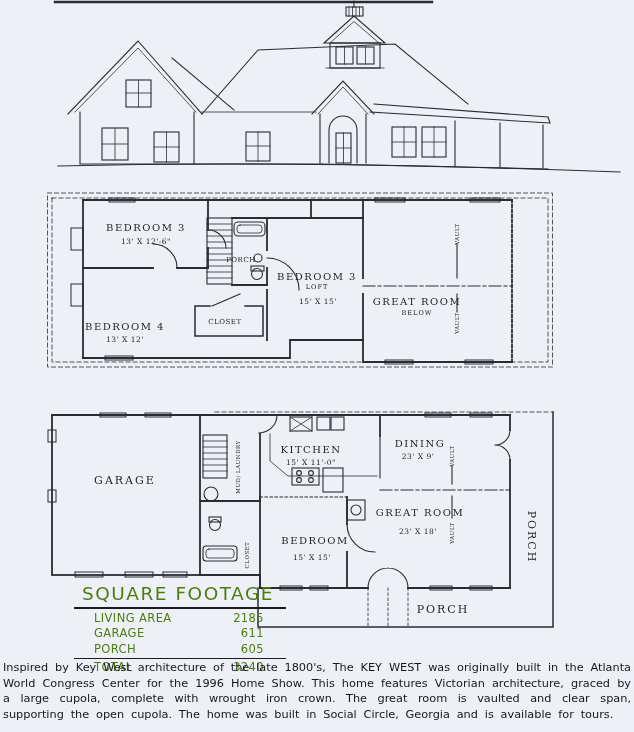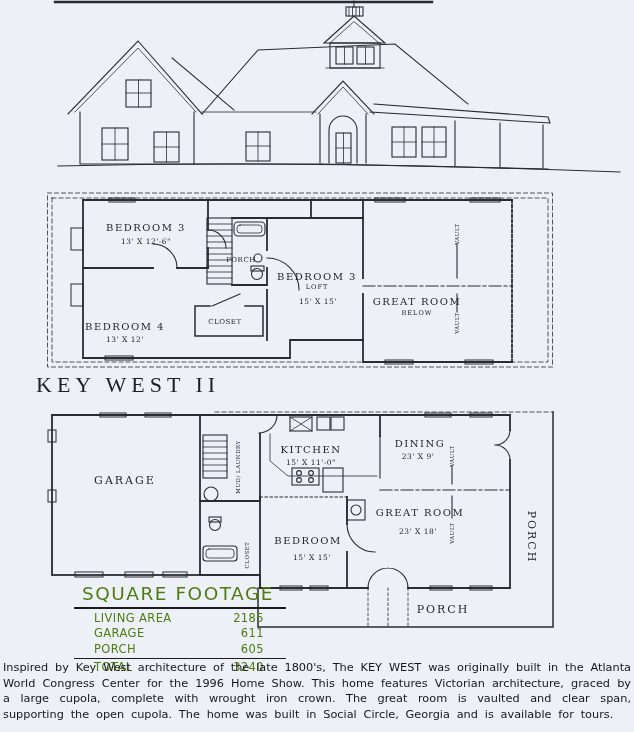--- a/index.html
+++ b/index.html
@@ -159,21 +159,20 @@
     <span class="lbl small" style="left:180px;top:132px">CLOSET</span>
     <span class="lbl room" style="left:272px;top:86px">BEDROOM 3</span>
     <span class="lbl sub" style="left:272px;top:97px">LOFT</span>
     <span class="lbl dims" style="left:273px;top:111px">15' X 15'</span>
     <span class="lbl room" style="left:372px;top:111px">GREAT ROOM</span>
     <span class="lbl sub" style="left:372px;top:123px">BELOW</span>
     <span class="lbl tiny rot-ccw" style="left:412px;top:44px">VAULT</span>
     <span class="lbl tiny rot-ccw" style="left:412px;top:133px">VAULT</span>
   </div>
 
-  <div class="plan-title">KEY WEST II</div>
 
   <div class="plan" style="left:45px;top:406px;width:512px;height:226px;">
     <svg style="left:0;top:0" width="512" height="226" viewBox="0 0 512 226">
       <g class="thin dash">
           <path d="M170,6 H508"></path>
         </g>
       <g class="w16">
         <path d="M508,6 V221 M213,221 H508 M213,182 V221"></path>
       </g>
       <g class="w2">
@@ -257,21 +256,21 @@
       </g>
     </svg>
     <span class="lbl porch" style="left:80px;top:74px">GARAGE</span>
     <span class="lbl tiny rot-ccw" style="left:193px;top:61px">MUD/ LAUNDRY</span>
     <span class="lbl room" style="left:266px;top:43px">KITCHEN</span>
     <span class="lbl dims" style="left:266px;top:56px">15' X 11'-0"</span>
     <span class="lbl room" style="left:375px;top:37px">DINING</span>
     <span class="lbl dims" style="left:373px;top:50px">23' X 9'</span>
     <span class="lbl room" style="left:375px;top:106px">GREAT ROOM</span>
     <span class="lbl dims" style="left:373px;top:125px">23' X 18'</span>
-    <span class="lbl room" style="left:263px;top:134px">BEDROOM</span>
+    <span class="lbl room" style="left:270px;top:134px">BEDROOM</span>
     <span class="lbl dims" style="left:267px;top:151px">15' X 15'</span>
     <span class="lbl tiny rot-ccw" style="left:202px;top:149px">CLOSET</span>
     <span class="lbl tiny rot-ccw" style="left:407px;top:50px">VAULT</span>
     <span class="lbl tiny rot-ccw" style="left:407px;top:127px">VAULT</span>
     <span class="lbl porch" style="left:398px;top:203px">PORCH</span>
     <span class="lbl porch rot-cw" style="left:486px;top:131px">PORCH</span>
   </div>
 
   <div class="sqft">
     <div class="sqft-title">SQUARE FOOTAGE</div>

